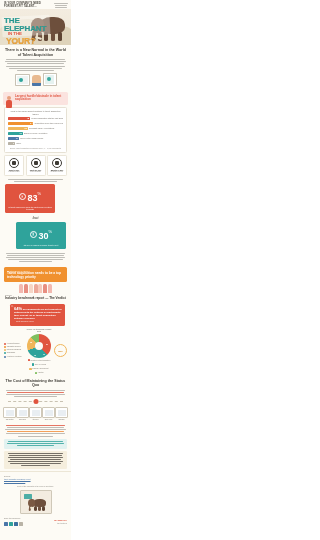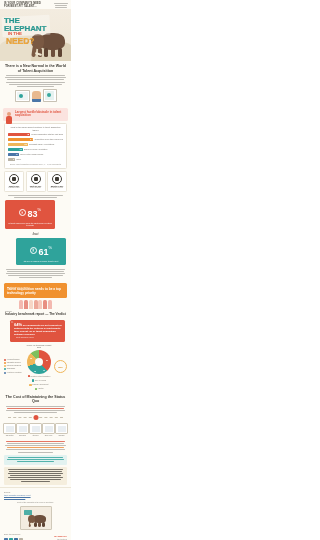--- a/index.html
+++ b/index.html
@@ -14,21 +14,21 @@
   .ln.org{background:#f08a35;opacity:.8;}
   .ln.dk{background:#4a463f;opacity:.75;}
 
   
   .hdr{padding:2px 4px 1px 4px;background:#fdfbf5;}
   .hdr-kicker{font-size:2.6px;line-height:3.2px;font-weight:bold;color:#4a463f;letter-spacing:.1px;text-transform:uppercase;}
   .hdr-right{position:absolute;right:3px;top:3px;width:14px;}
   .hdr-right .ln{margin-bottom:1px;}
 
   
-  .hero{position:relative;height:52px;background:#f6f1e4;overflow:hidden;}
+  .hero{position:relative;height:36px;background:#f6f1e4;overflow:hidden;}
   .hero-sky{position:absolute;inset:0;background:linear-gradient(#f3ece0,#efe7d6);}
   .hero-hill{position:absolute;left:-8px;bottom:0;width:60px;height:26px;background:#e8dfcb;border-radius:60% 40% 0 0/100% 100% 0 0;}
   .hero-hill2{position:absolute;right:-10px;bottom:0;width:50px;height:20px;background:#ded3ba;border-radius:50% 50% 0 0/100% 100% 0 0;}
   .mammoth{position:absolute;right:6px;bottom:4px;width:34px;height:30px;}
   .m-body{position:absolute;right:0;bottom:7px;width:26px;height:17px;background:#6d4f3c;border-radius:48% 42% 38% 44%;}
   .m-head{position:absolute;left:0;bottom:8px;width:13px;height:15px;background:#7a5943;border-radius:50% 42% 40% 50%;}
   .m-trunk{position:absolute;left:1px;bottom:0px;width:3.5px;height:11px;background:#7a5943;border-radius:2px;transform:rotate(8deg);}
   .m-tusk{position:absolute;left:4px;bottom:2px;width:7px;height:2px;background:#efe7d2;border-radius:2px;transform:rotate(18deg);}
   .m-leg{position:absolute;bottom:0;width:4.5px;height:9px;background:#5e4433;border-radius:1.5px;}
   .m-leg.l1{right:3px;} .m-leg.l2{right:10px;background:#6d4f3c;}
@@ -184,21 +184,21 @@
       <div class="m-head"></div>
       <div class="m-trunk"></div>
       <div class="m-tusk"></div>
     </div>
 
     <div class="banner">
       <div class="b-strip"></div>
       <div class="b-inner">
         <span class="b-word b1">THE ELEPHANT</span>
         <span class="b-word b2">IN THE</span>
-        <span class="b-word b3">NEED?</span>
+        <span class="b-word b3">YOUR?</span>
       </div>
     </div>
   </div>
 
   <div class="sec">
     <div class="h2">There is a New Normal in the World of Talent Acquisition</div>
     <div class="lines" style="margin-top:2px">
       <div class="ln" style="width:96%"></div>
       <div class="ln" style="width:99%"></div>
       <div class="ln" style="width:93%"></div>
@@ -305,21 +305,21 @@
     <div class="stat red">
       <span class="stat-ic"></span><span class="stat-num">83</span><span class="stat-pct">%</span>
       <div class="stat-sub">of talent leaders say hiring the right people is critical to growth</div>
     </div>
   </div>
 
   <div class="but">but</div>
 
   <div class="stat-wrap shift-r">
     <div class="stat teal">
-      <span class="stat-ic"></span><span class="stat-num">61</span><span class="stat-pct">%</span>
+      <span class="stat-ic"></span><span class="stat-num">30</span><span class="stat-pct">%</span>
       <div class="stat-sub">still rely on manual or legacy tools to do it</div>
     </div>
   </div>
 
   <div class="sec" style="padding-top:2px;padding-bottom:1px">
     <div class="ln" style="width:97%"></div>
     <div class="ln" style="width:94%"></div>
     <div class="ln" style="width:98%"></div>
     <div class="ln" style="width:90%"></div>
     <div class="ln" style="width:55%"></div>

